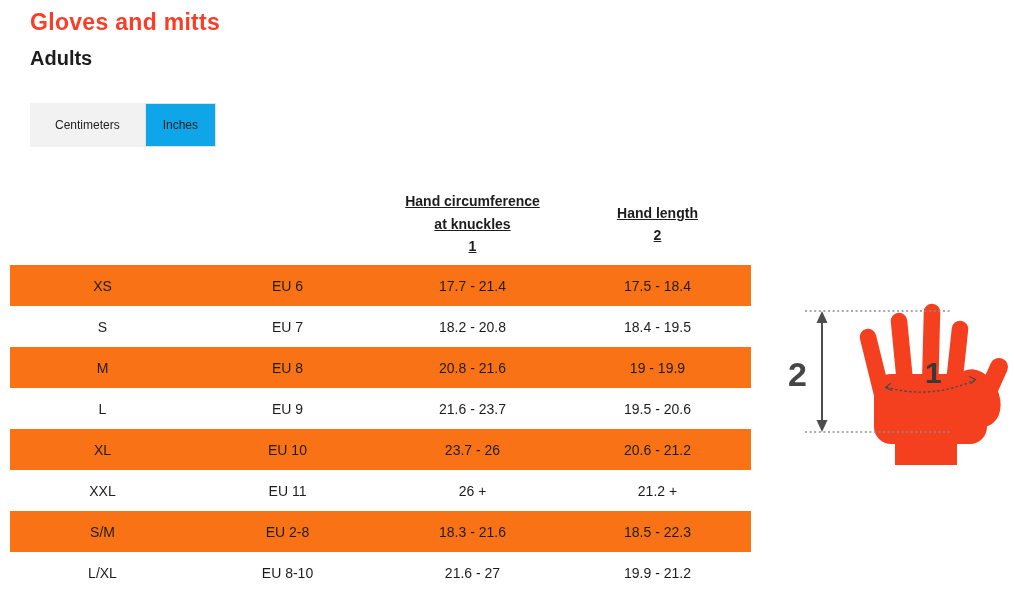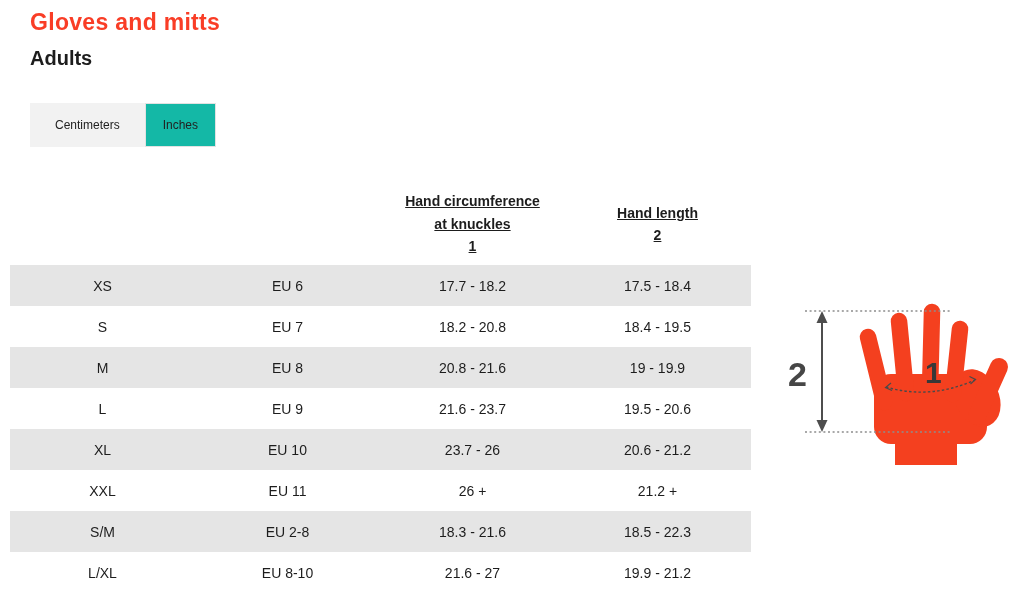--- a/index.html
+++ b/index.html
@@ -24,36 +24,36 @@
 
   .tabs {
     position: absolute; left: 30px; top: 103px;
     display: flex; align-items: stretch; height: 44px;
   }
   .tab {
     display: flex; align-items: center; justify-content: center;
     font-size: 12px; color: #222; cursor: pointer; user-select: none;
   }
   .tab.active   { background: #f2f2f2; padding: 0 25px; }
-  .tab.inactive { background: #14b8a6; padding: 0 17px; border: 1px solid #e2e2e2; }
+  .tab.inactive { background: #0ea5e9; padding: 0 17px; border: 1px solid #e2e2e2; }
 
   .size-table { position: absolute; left: 10px; top: 183px; width: 741px; }
   .thead {
     display: grid; grid-template-columns: repeat(4, 185px);
     height: 82px; align-items: center; text-decoration: underline;
   }
   .hcell {
     text-align: center; font-size: 14px; font-weight: 700;
     line-height: 1.6; white-space: pre-line; color: #1d1d1d;
   }
   .trow {
     display: grid; grid-template-columns: repeat(4, 185px);
     height: 41px; align-items: center;
   }
-  .trow.odd { background: #e5e5e5; }
+  .trow.odd { background: #f97316; }
   .tcell { text-align: center; font-size: 14px; color: #1d1d1d; }
 
   .illustration { position: absolute; left: 780px; top: 290px; width: 235px; height: 175px; }
   .illustration svg text { font-family: "Liberation Sans", sans-serif; }
 </style>
 </head>
 <body>
 
 <div class="page">
 
@@ -72,21 +72,21 @@
       <div class="hcell">Hand circumference
 at knuckles
 1</div>
       <div class="hcell">Hand length
 2</div>
     </div>
 
     <div class="trow odd">
       <div class="tcell">XS</div>
       <div class="tcell">EU 6</div>
-      <div class="tcell">17.7 - 18.2</div>
+      <div class="tcell">17.7 - 21.4</div>
       <div class="tcell">17.5 - 18.4</div>
     </div>
     <div class="trow">
       <div class="tcell">S</div>
       <div class="tcell">EU 7</div>
       <div class="tcell">18.2 - 20.8</div>
       <div class="tcell">18.4 - 19.5</div>
     </div>
     <div class="trow odd">
       <div class="tcell">M</div>

